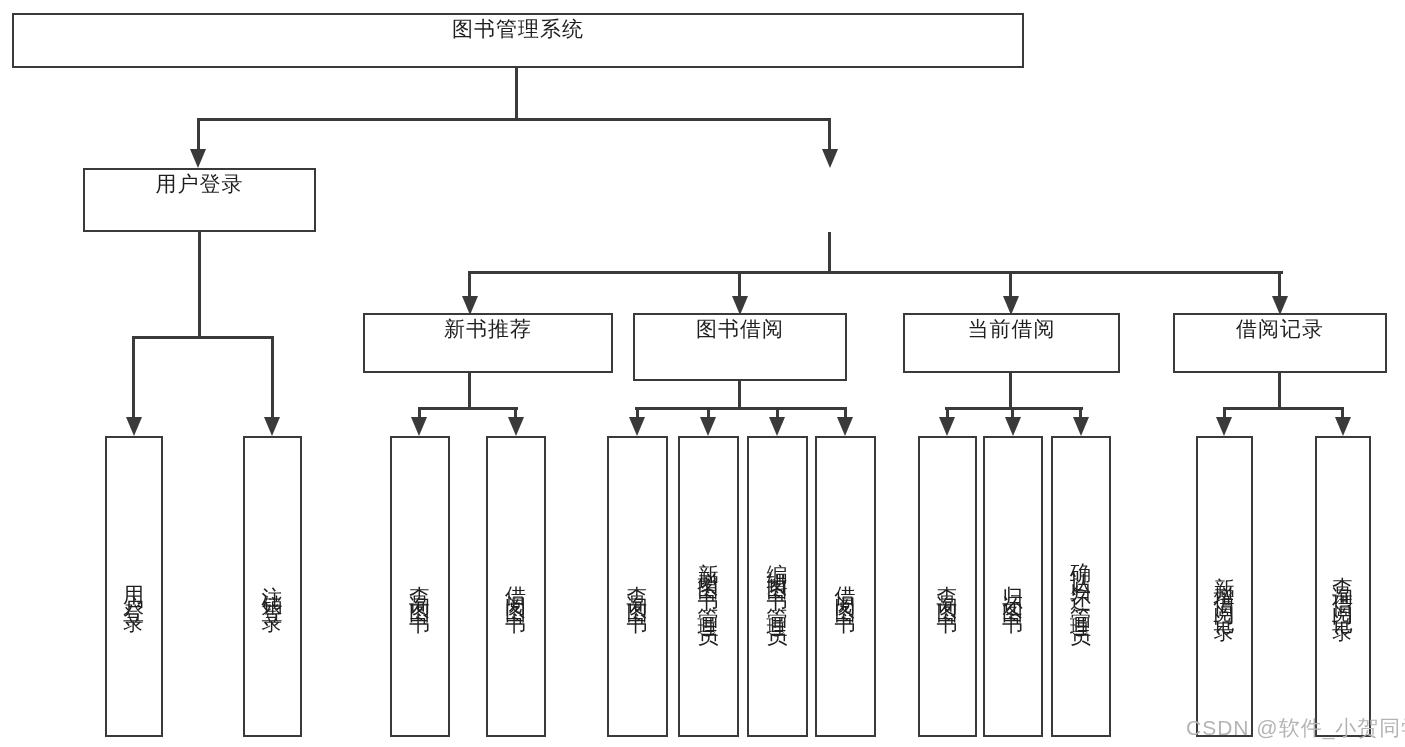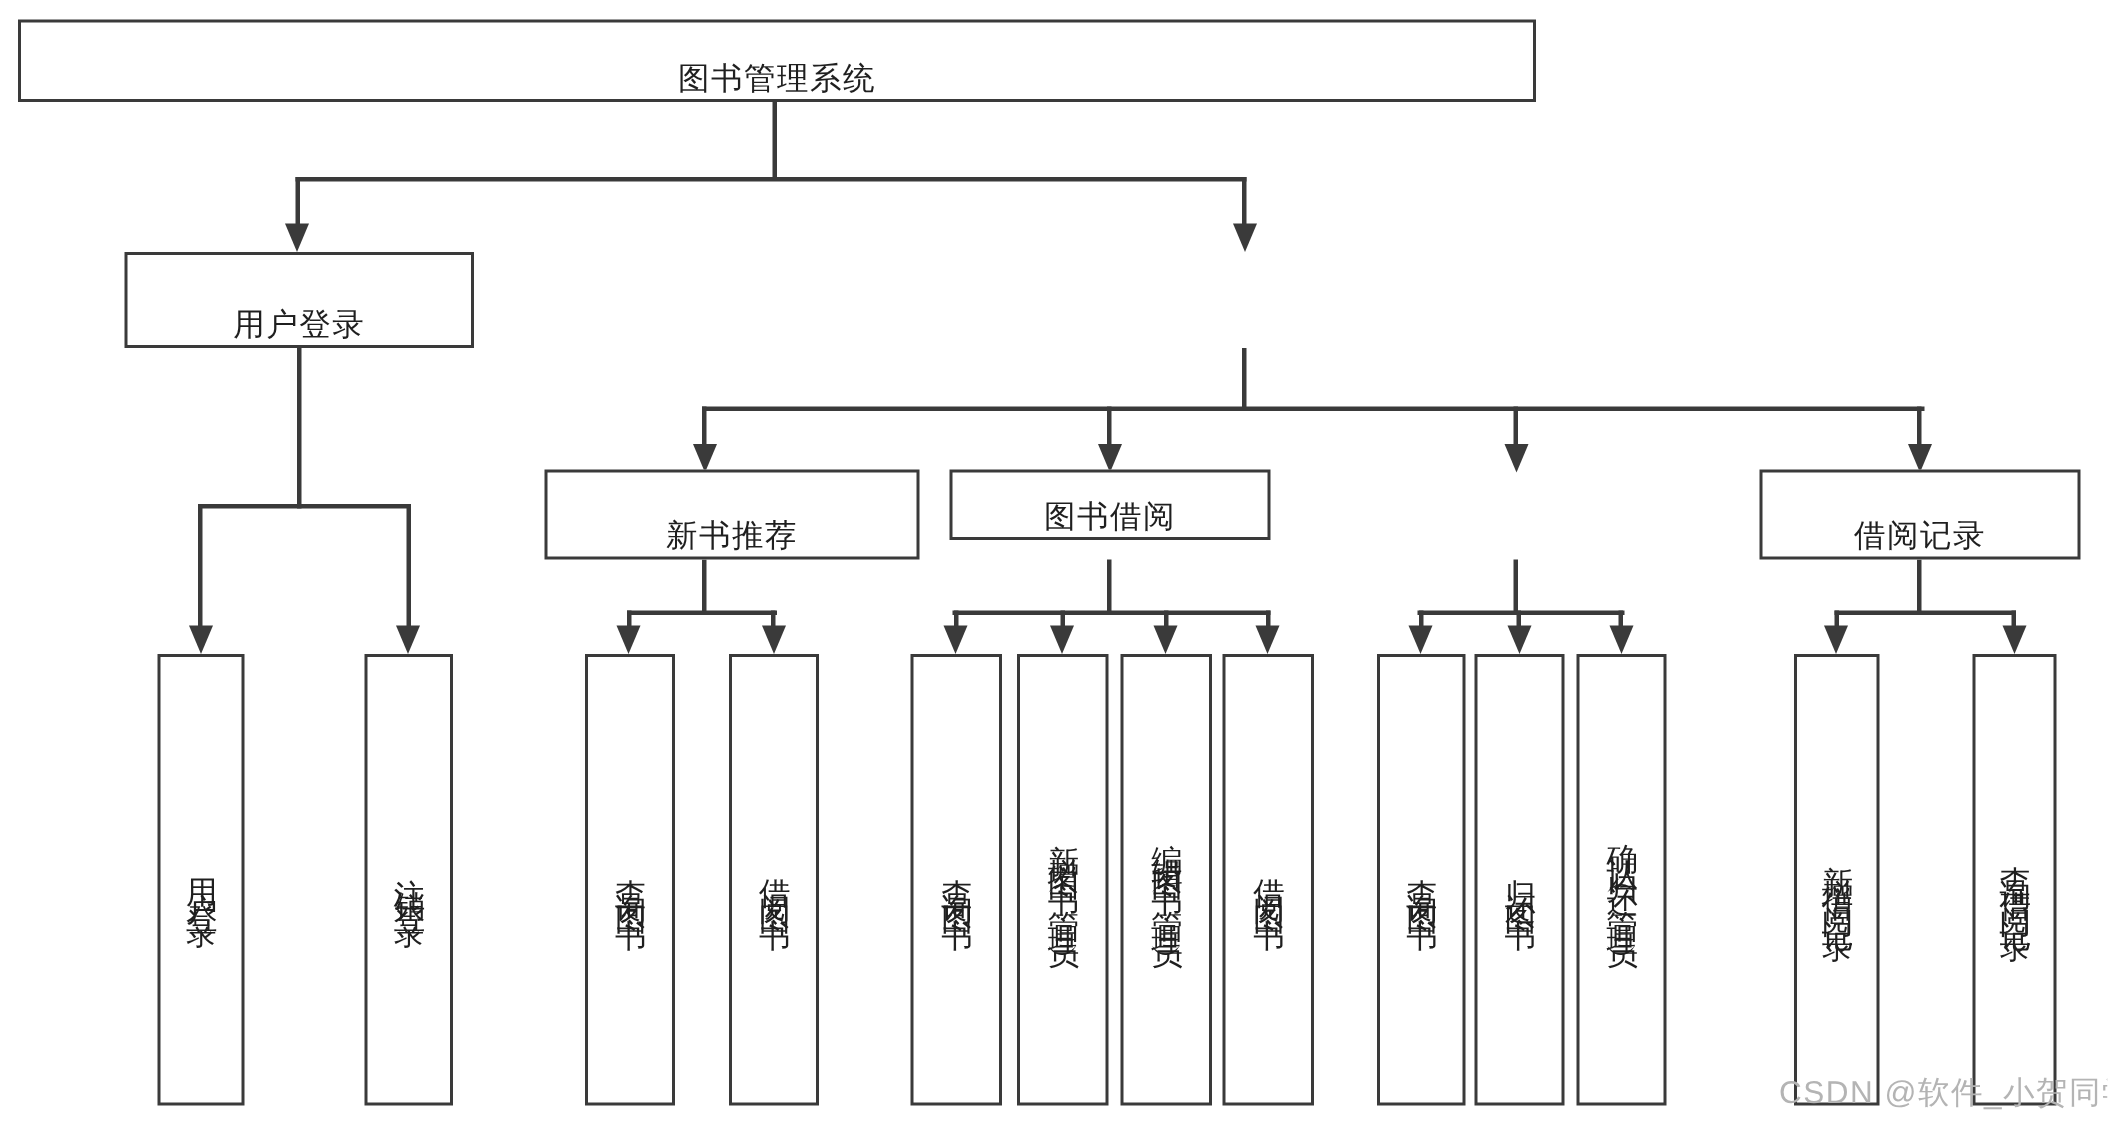--- a/index.html
+++ b/index.html
@@ -2,21 +2,21 @@
 <html><head>
 <meta charset="utf-8">
 <style>
   html,body{margin:0;padding:0;background:#ffffff;}
   .canvas{
     position:relative;width:1405px;height:747px;background:#ffffff;
     font-family:"Liberation Sans","DejaVu Sans",sans-serif;color:#1f1f1f;overflow:hidden;
   }
   .hbox{
     position:absolute;box-sizing:border-box;background:#ffffff;
-    border:2.5px solid #3a3a3a;display:flex;align-items:flex-end;justify-content:center;
+    border:2.5px solid #3a3a3a;display:flex;align-items:flex-start;justify-content:center;
     font-size:21px;letter-spacing:1px;z-index:2;
   }
   .vbox{
     position:absolute;box-sizing:border-box;background:#ffffff;
     border:2.5px solid #3a3a3a;display:flex;align-items:center;justify-content:center;
     z-index:2;
   }
   .vtext{
     writing-mode:vertical-rl;text-orientation:mixed;
     font-size:21px;letter-spacing:9px;line-height:1;white-space:nowrap;
@@ -100,22 +100,25 @@
     <span>图书管理系统</span>
   </div>
 
   <div class="hbox" style="left:83px;top:168px;width:233px;height:64px">
     <span>用户登录</span>
   </div>
 
   <div class="hbox" style="left:363px;top:313px;width:250px;height:60px">
     <span>新书推荐</span>
   </div>
-  <div class="hbox" style="left:633px;top:313px;width:214px;height:47px">
+  <div class="hbox" style="left:633px;top:313px;width:214px;height:68px">
     <span>图书借阅</span>
+  </div>
+  <div class="hbox" style="left:903px;top:313px;width:217px;height:60px">
+    <span>当前借阅</span>
   </div>
   <div class="hbox" style="left:1173px;top:313px;width:214px;height:60px">
     <span>借阅记录</span>
   </div>
 
   <div class="vbox" style="left:105px;top:436px;width:58px;height:301px">
     <span class="vtext">用户登录</span>
   </div>
   <div class="vbox" style="left:243px;top:436px;width:59px;height:301px">
     <span class="vtext">注销登录</span>

